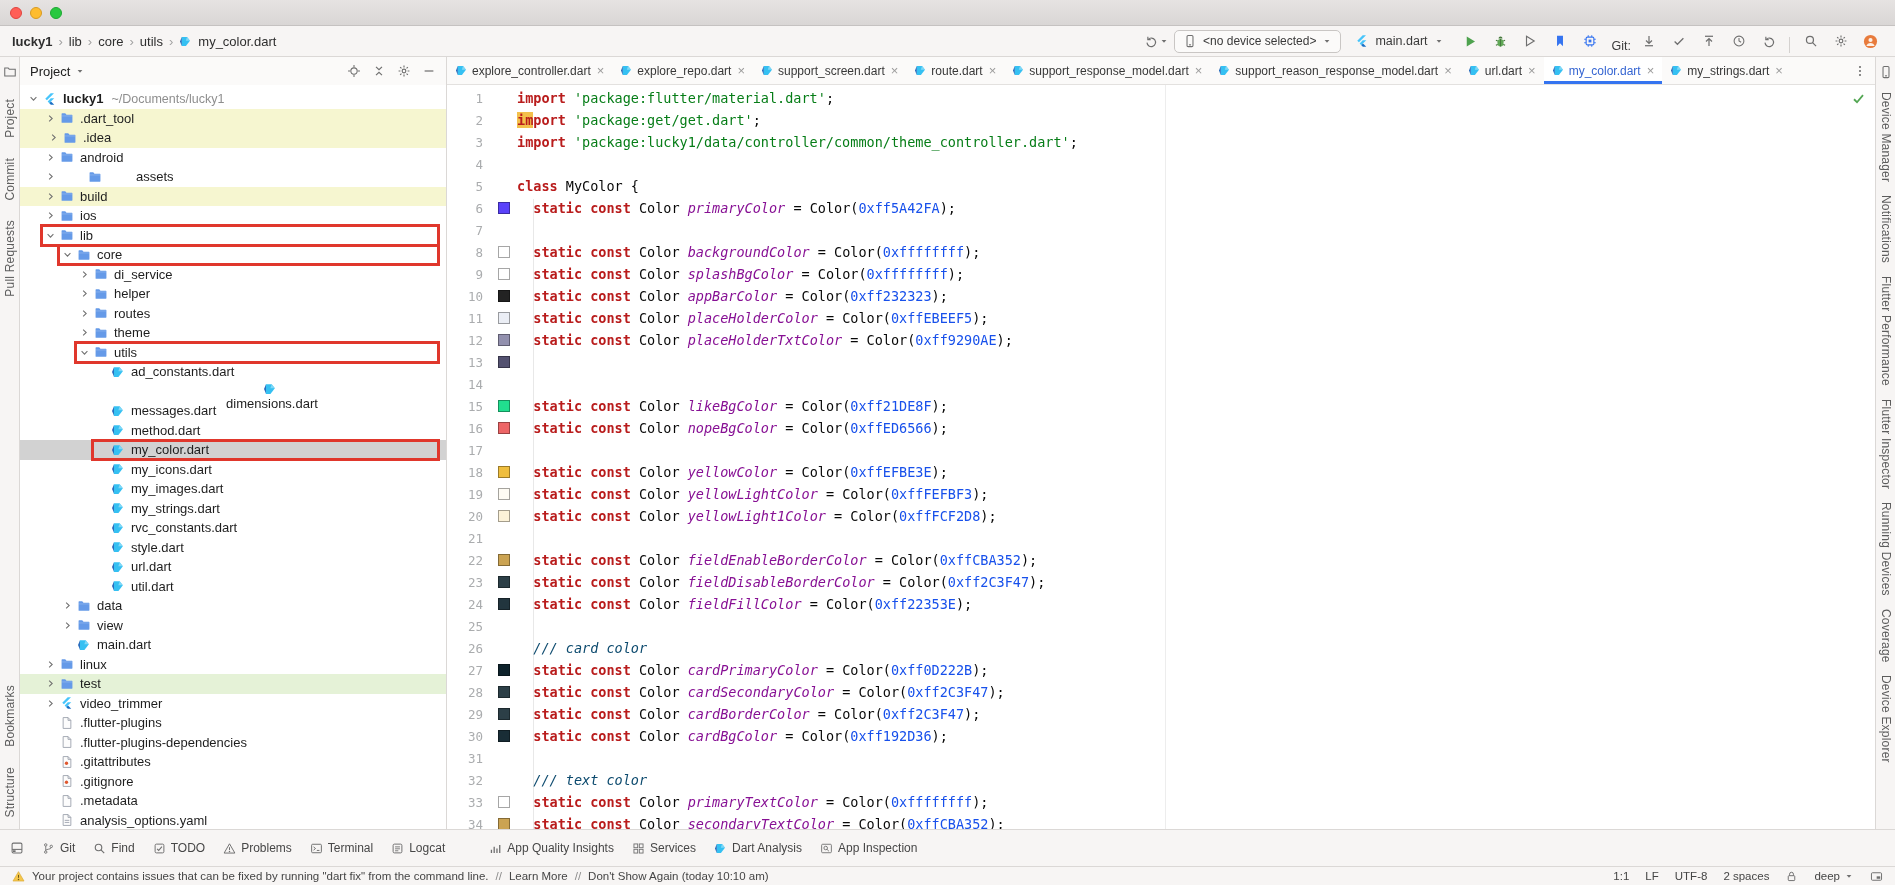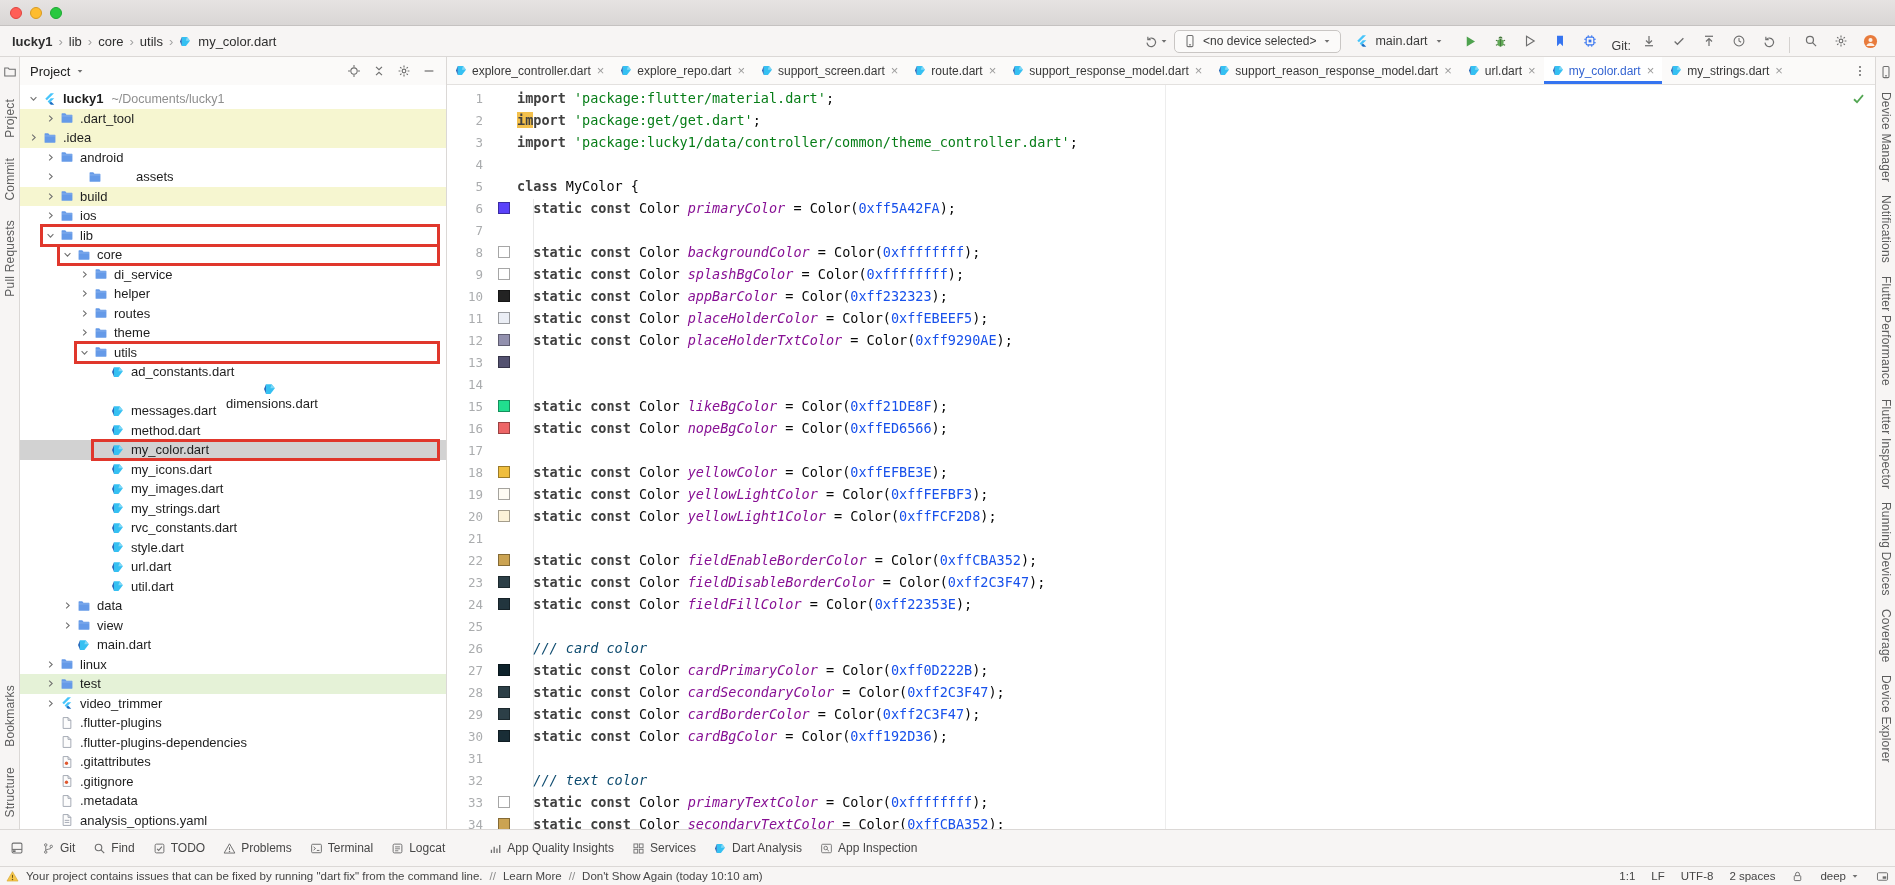--- a/index.html
+++ b/index.html
@@ -59,34 +59,34 @@
   .tab.active{color:#3565d2;box-shadow:inset 0 -3px 0 #3574f0;background:#fff;}
   .tabbar-end{margin-left:auto;display:flex;align-items:center;gap:8px;padding:0 8px;}
 
   .code-wrap{flex:1;min-height:0;position:relative;overflow:hidden;padding-top:2px;background:#fff;}
   .margin-line{position:absolute;left:718px;top:0;bottom:0;width:1px;background:#ededed;}
   .indent-guide{position:absolute;left:86px;top:114px;bottom:0;width:1px;background:#e8e8e8;}
   .cl{height:22px;display:flex;align-items:center;font-family:"DejaVu Sans Mono",monospace;font-size:13.5px;white-space:pre;position:relative;z-index:1;}
   .ln{width:44px;flex:none;text-align:right;color:#aaacae;font-size:12.5px;padding-right:8px;}
   .swc{width:26px;flex:none;display:flex;justify-content:center;align-items:center;}
   .sw{width:12px;height:12px;border:1px solid rgba(0,0,0,.35);}
-  .kw{color:#404040;font-weight:bold;}
+  .kw{color:#b91c1c;font-weight:bold;}
   .str{color:#067d17;}
   .num{color:#1750eb;}
   .fld{color:#871094;font-style:italic;}
   .cmt{color:#0c4a6e;font-style:italic;}
   .pl{color:#080808;}
   .hlmark{background:#f3c04c;}
   .analysis-check{position:absolute;top:6px;right:9px;width:15px;height:15px;z-index:3;}
 
   .btoolbar{height:21px;flex:none;background:#f7f5f4;border-top:1px solid #dbd8d6;display:flex;align-items:center;gap:18px;padding:18px 10px;font-size:12px;color:#474747;}
   .btool{display:flex;align-items:center;gap:5px;white-space:nowrap;}
   .bgroup{display:flex;align-items:center;gap:18px;margin-left:26px;}
 
-  .statusbar{height:19px;flex:none;background:#f7f5f4;border-top:1px solid #dbd8d6;display:flex;align-items:center;gap:7px;padding:0 6px;font-size:11.5px;color:#454545;white-space:nowrap;}
+  .statusbar{height:19px;flex:none;background:#f7f5f4;border-top:1px solid #dbd8d6;display:flex;align-items:center;gap:7px;padding:0 12px;font-size:11.5px;color:#454545;white-space:nowrap;}
   .ssep{color:#8a8a8a;}
   .status-right{margin-left:auto;display:flex;align-items:center;gap:16px;}
   .branch-widget{display:flex;align-items:center;gap:4px;}
 </style>
 </head>
 <body>
 
 <div class="window">
 
   <div class="titlebar">
@@ -354,21 +354,21 @@
             <span class="ticon">
               <span class="ic s14">
                 <svg viewBox="0 0 16 16">
                   <path d="M1.8 3.1c0-.33.27-.6.6-.6h3.3c.2 0 .4.1.52.26L7.4 4.3h6.2c.33 0 .6.27.6.6v7.9c0 .33-.27.6-.6.6H2.4a.6.6 0 0 1-.6-.6z" fill="#659ae8"></path>
                   <path d="M1.8 5.2h12.4v.9H1.8z" fill="#fff" opacity=".28"></path>
                 </svg>
               </span>
             </span>
             <span class="tlabel">.dart_tool</span>
           </div>
-          <div class="trow bg-yellow" style="padding-left: 6px;">
+          <div class="trow bg-yellow" style="padding-left: 26px;">
             <span class="chev">
               <span class="ic s11">
                 <svg viewBox="0 0 16 16">
                   <path d="M6 3.8 10.5 8 6 12.2" fill="none" stroke="#6f6f6f" stroke-width="1.5"></path>
                 </svg>
               </span>
             </span>
             <span class="ticon">
               <span class="ic s14">
                 <svg viewBox="0 0 16 16">

